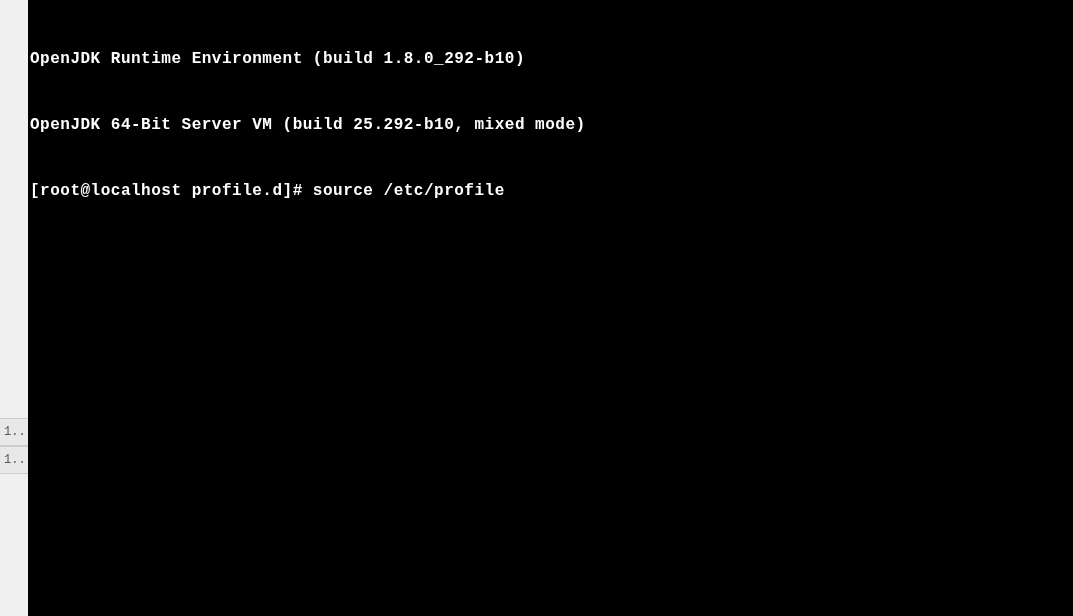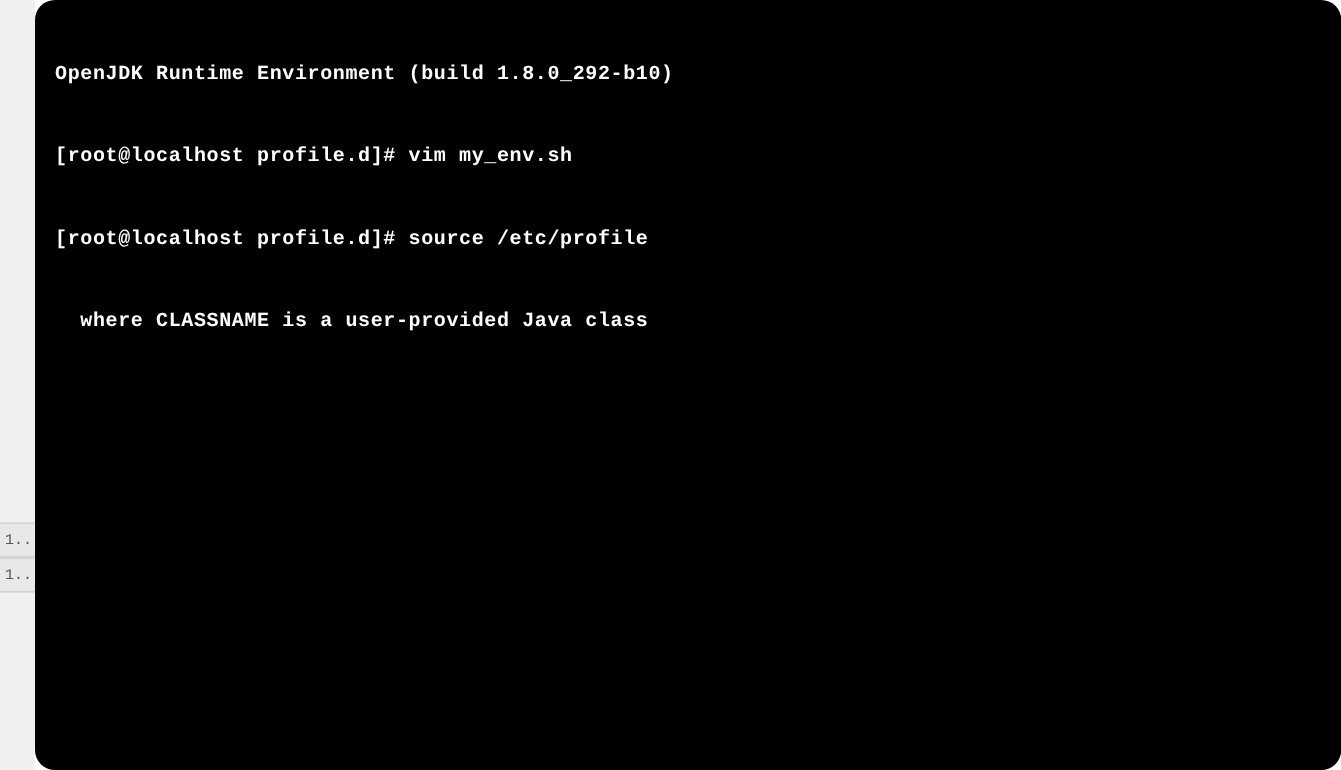--- a/index.html
+++ b/index.html
@@ -30,50 +30,48 @@
       border-bottom: 1px solid #ccc;
       background: #e8e8e8;
       height: 28px;
       display: flex;
       align-items: center;
     }
     .terminal {
       flex: 1;
       background: #000000;
       color: #ffffff;
-      padding: 4px 16px;
+      padding: 4px 2px;
       font-size: 16px;
       line-height: 22px;
       font-weight: bold;
       white-space: pre;
       overflow: hidden;
       letter-spacing: 0.5px;
-      border-radius: 16px;
     }
     .terminal-line {
       display: block;
     }
   </style>
 </head>
 <body>
 
 <div class="sidebar">
   <div class="sidebar-tab">
     <span>1...</span>
   </div>
   <div class="sidebar-tab">
     <span>1...</span>
   </div>
 </div>
 
 <div class="terminal">
   <span class="terminal-line">OpenJDK Runtime Environment (build 1.8.0_292-b10)</span>
-  <span class="terminal-line">[root@localhost profile.d]# vim my_env.sh</span>
+  <span class="terminal-line">OpenJDK 64-Bit Server VM (build 25.292-b10, mixed mode)</span>
   <span class="terminal-line">[root@localhost profile.d]# source /etc/profile</span>
-  <span class="terminal-line">  where CLASSNAME is a user-provided Java class</span>
   <span class="terminal-line"></span>
   
   <span class="terminal-line"></span>
   
   
   
   
   
   
   

